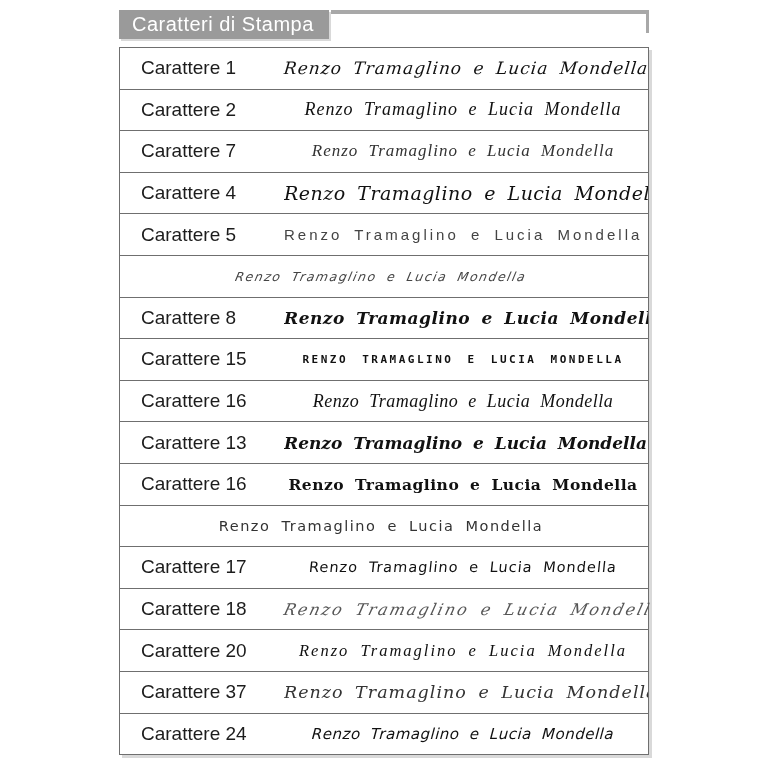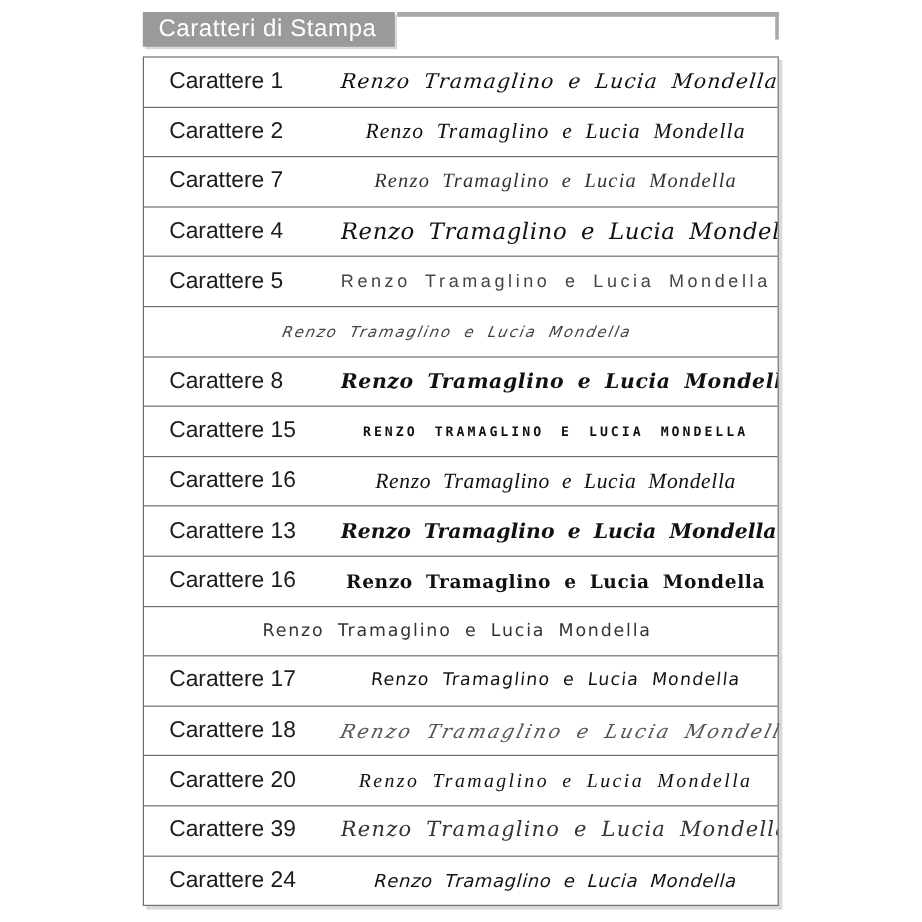--- a/index.html
+++ b/index.html
@@ -155,21 +155,21 @@
     <div class="label">Carattere 18</div>
     <div class="sample s-ornate-script">Renzo Tramaglino e Lucia Mondella</div>
   </div>
 
   <div class="row">
     <div class="label">Carattere 20</div>
     <div class="sample s-spaced-serif-italic">Renzo Tramaglino e Lucia Mondella</div>
   </div>
 
   <div class="row">
-    <div class="label">Carattere 39</div>
+    <div class="label">Carattere 37</div>
     <div class="sample s-monoline-script">Renzo Tramaglino e Lucia Mondella</div>
   </div>
 
   <div class="row">
     <div class="label">Carattere 24</div>
     <div class="sample s-pen-hand">Renzo Tramaglino e Lucia Mondella</div>
   </div>
 </div>
 
 </div>

